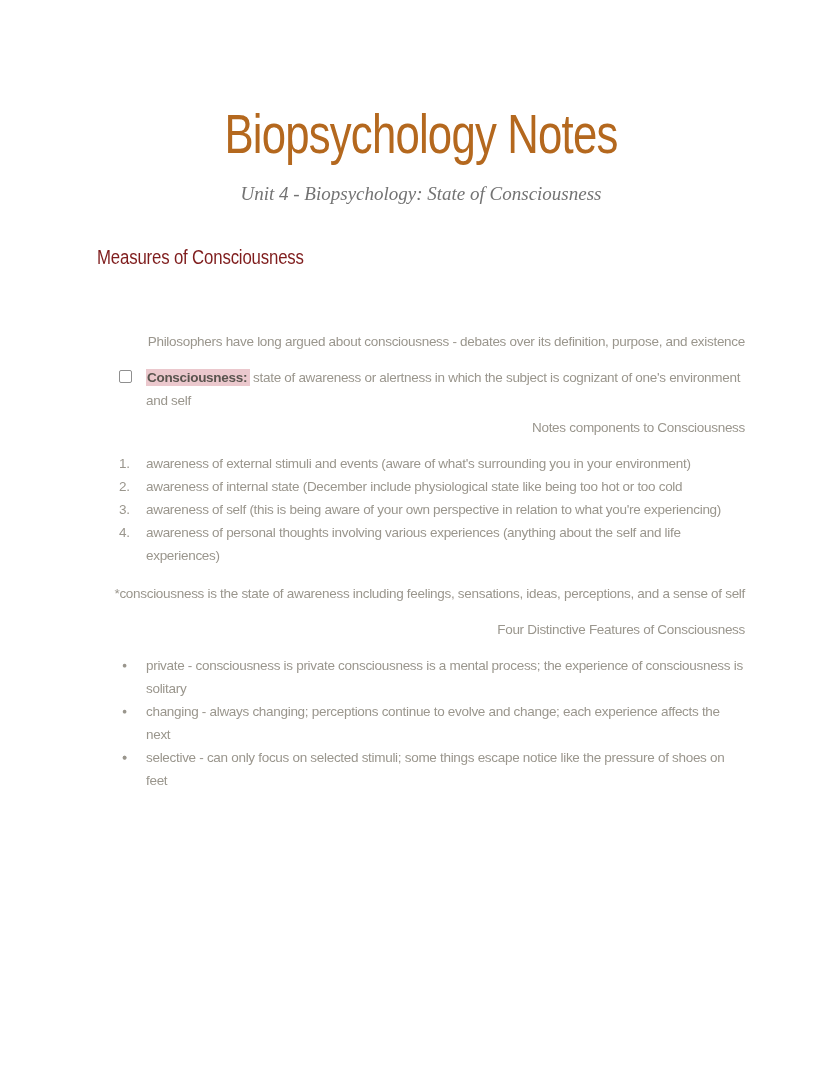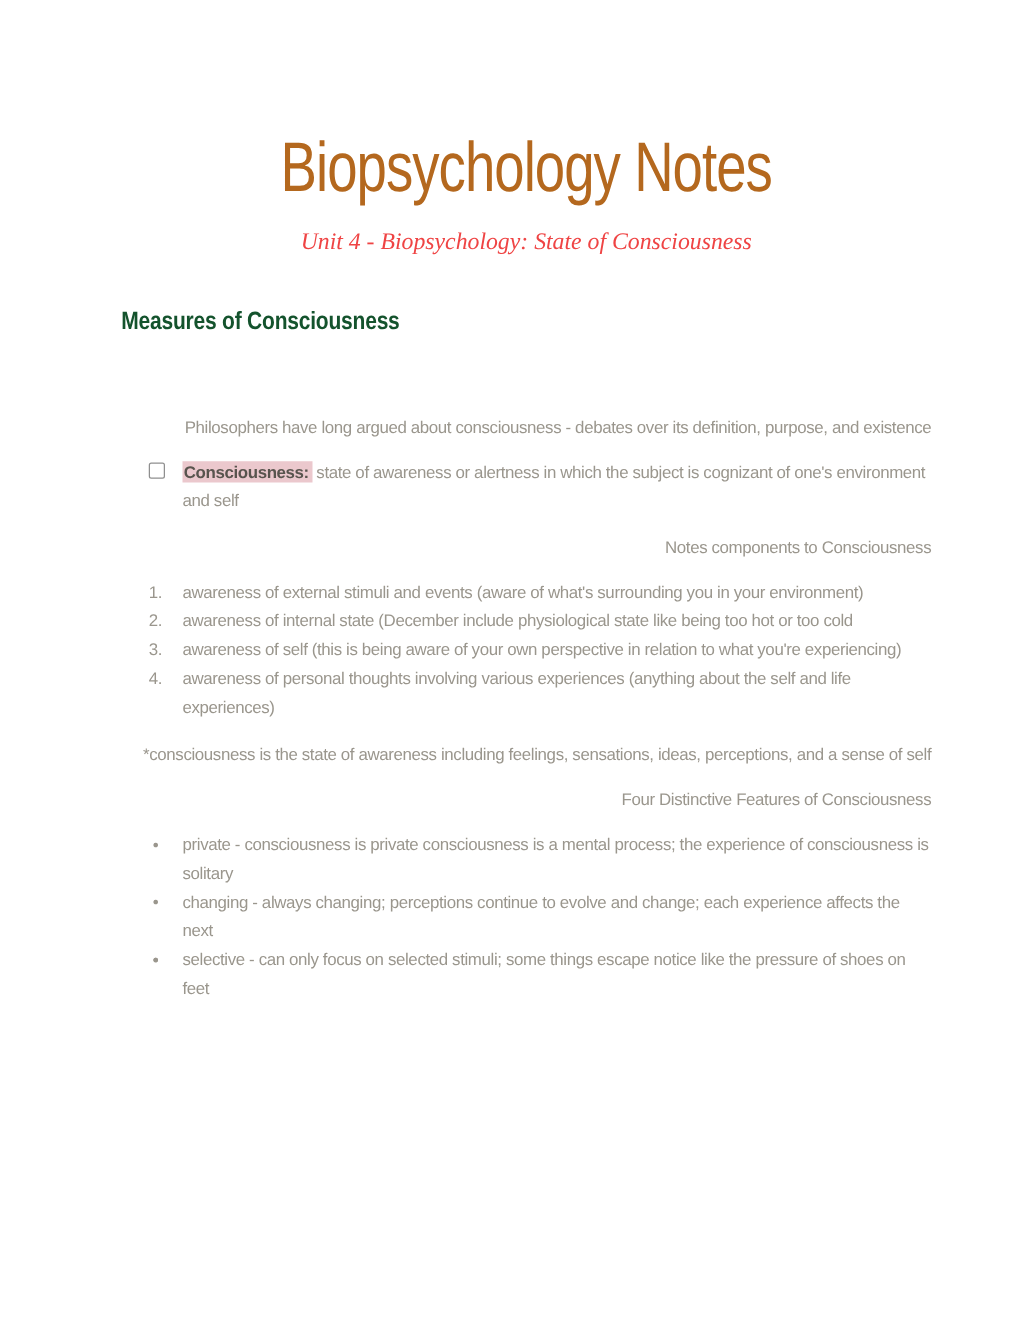--- a/index.html
+++ b/index.html
@@ -34,29 +34,29 @@
     transform-origin: center;
     letter-spacing: -1px;
   }
   .subtitle {
     margin-top: 20px;
     text-align: center;
     font-family: "Liberation Serif", serif;
     font-style: italic;
     font-size: 19px;
     line-height: 23px;
-    color: #ef4444;
+    color: #737373;
   }
   
   .section-heading {
     margin-top: 41px;
     font-size: 20px;
     line-height: 23px;
-    font-weight: bold;
-    color: #14532d;
+    font-weight: normal;
+    color: #7f1d1d;
     white-space: nowrap;
   }
   .section-heading .squeeze {
     display: inline-block;
     transform: scaleX(0.84);
     transform-origin: left center;
     letter-spacing: -0.2px;
   }
   
   .body-text, .list-text, .marker {
@@ -64,21 +64,21 @@
     line-height: 23px;
     letter-spacing: -0.3px;
     color: #9a968d;
   }
   p.body-text { margin: 0 0 13px 0; text-align: right; }
   p.first-para { margin-top: 61px; }
   
   .todo-item {
     position: relative;
     padding-left: 49px;
-    margin-bottom: 14px;
+    margin-bottom: 4px;
   }
   .todo-checkbox {
     position: absolute;
     left: 22px;
     top: 4px;
     width: 13px;
     height: 13px;
     border: 1.5px solid #8f8f8f;
     border-radius: 2px;
     background: #ffffff;

